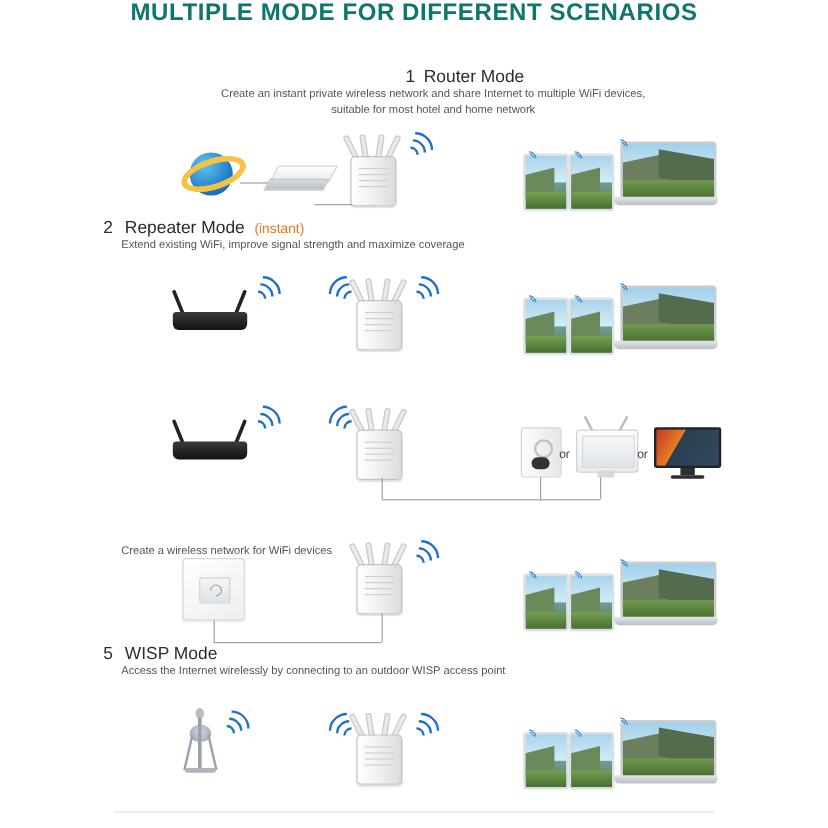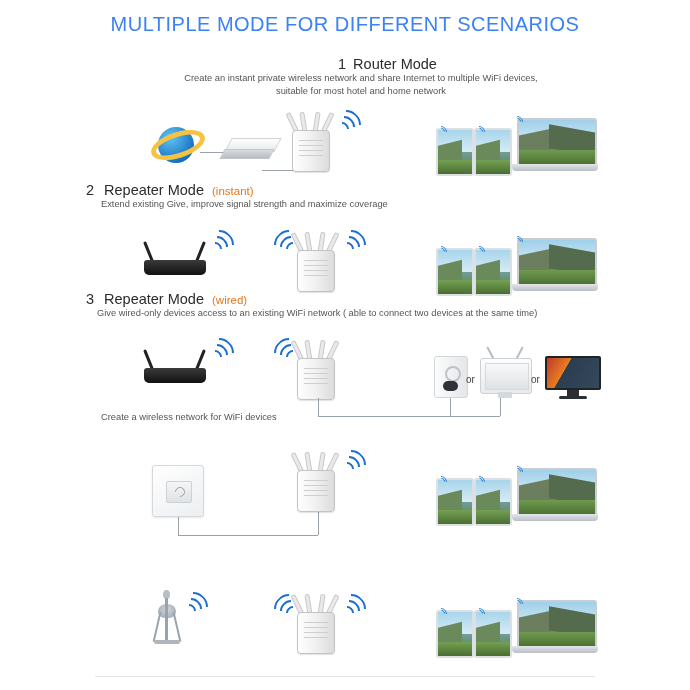--- a/index.html
+++ b/index.html
@@ -16,24 +16,23 @@
     overflow: hidden;
   }
   .page {
     position: relative;
     width: 690px;
     height: 690px;
   }
   .title {
     text-align: center;
     font-size: 20px;
-    font-weight: normal;
+    font-weight: bold;
     letter-spacing: 0.5px;
-    color: #3b82f6;
-    padding-top: 13px;
+    color: #0f766e;
     font-family: "Liberation Sans", sans-serif;
   }
 
   .mode-block {
     position: absolute;
     left: 0;
     width: 690px;
   }
   .mode-head {
     padding-left: 86px;
@@ -412,21 +411,21 @@
       <span class="m1"></span>
       <span class="m2"></span>
     </div>
 
   <div class="mode-block" style="top:182px;">
     <div class="mode-head">
       <span class="mode-num">2</span>
       <span class="mode-name">Repeater Mode</span>
       <span class="mode-tag">(instant)</span>
     </div>
-    <div class="mode-desc" style="padding-left:101px;">Extend existing Give, improve signal strength and maximize coverage</div>
+    <div class="mode-desc" style="padding-left:101px;">Extend existing WiFi, improve signal strength and maximize coverage</div>
   </div>
 
   <div class="art router" style="left:144px; top:240px;">
     <div class="rant ra1"></div>
       <div class="rant ra2"></div>
       <div class="rbody"></div>
   </div>
   <div class="art wifi" style="left:206px; top:232px;">
     <span class="w1"></span>
       <span class="w2"></span>
@@ -482,28 +481,20 @@
         <div class="mt2"></div>
         <div class="grass"></div>
       </div>
     <div class="base"></div>
   </div>
   <div class="art minwifi" style="left:510px; top:234px;">
       <span class="m1"></span>
       <span class="m2"></span>
     </div>
 
-  <div class="mode-block" style="top:291px;">
-    <div class="mode-head">
-      <span class="mode-num">3</span>
-      <span class="mode-name">Repeater Mode</span>
-      <span class="mode-tag">(wired)</span>
-    </div>
-    <div class="mode-desc" style="padding-left:97px;">Give wired-only devices access to an existing WiFi network ( able to connect two devices at the same time)</div>
-  </div>
 
   <div class="art router" style="left:144px; top:348px;">
     <div class="rant ra1"></div>
       <div class="rant ra2"></div>
       <div class="rbody"></div>
   </div>
   <div class="art wifi" style="left:206px; top:340px;">
     <span class="w1"></span>
       <span class="w2"></span>
       <span class="w3"></span>
@@ -546,21 +537,21 @@
 
   <div class="art monitor" style="left:545px; top:356px;">
     <div class="mbody">
         <div class="mscr"></div>
       </div>
     <div class="mstand"></div>
       <div class="mfoot"></div>
   </div>
 
   <div class="mode-block" style="top:411px;">
-    <div class="mode-desc" style="padding-left:101px;">Create a wireless network for WiFi devices</div>
+    <div class="mode-desc" style="padding-left:101px;margin-top:42px;">Create a wireless network for WiFi devices</div>
   </div>
 
   <div class="art socket" style="left:152px; top:465px;">
     <div class="plate"></div>
       <div class="port"></div>
   </div>
   <div class="art ln lnv" style="left:178px; top:517px; height:18px;"></div>
   <div class="art ln lnh" style="left:178px; top:535px; width:140px;"></div>
   <div class="art ln lnv" style="left:318px; top:508px; height:27px;"></div>
 
@@ -608,20 +599,28 @@
         <div class="mt2"></div>
         <div class="grass"></div>
       </div>
     <div class="base"></div>
   </div>
   <div class="art minwifi" style="left:510px; top:464px;">
       <span class="m1"></span>
       <span class="m2"></span>
     </div>
 
+  <div class="mode-block" style="top:537px;">
+    <div class="mode-head">
+      <span class="mode-num">5</span>
+      <span class="mode-name">WISP Mode</span>
+      <span class="mode-tag"></span>
+    </div>
+    <div class="mode-desc" style="padding-left:101px;">Access the Internet wirelessly by connecting to an outdoor WISP access point</div>
+  </div>
 
   <div class="art tower" style="left:150px; top:588px;">
     <div class="tip"></div>
       <div class="dish"></div>
       <div class="mast"></div>
     <div class="legL"></div>
       <div class="legR"></div>
       <div class="base"></div>
   </div>
   <div class="art wifi" style="left:180px; top:594px;">

